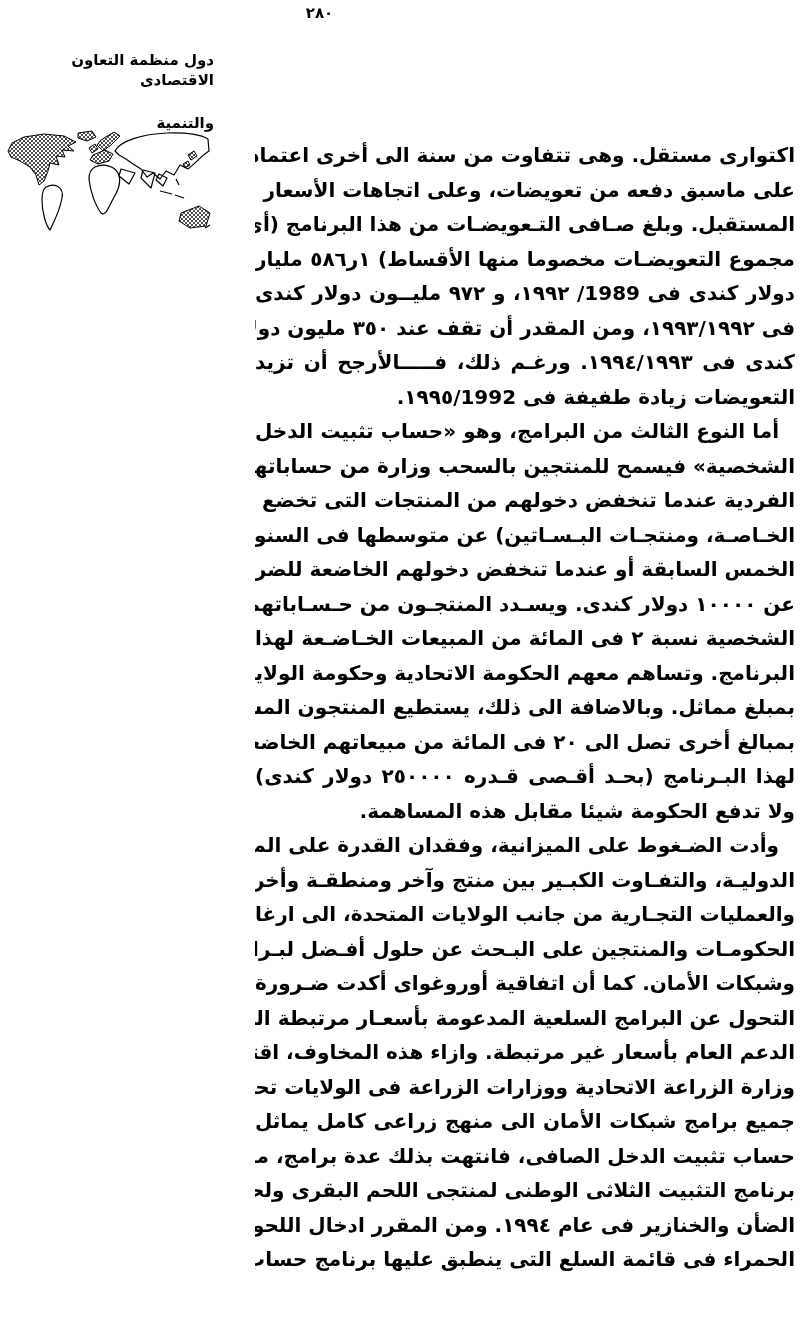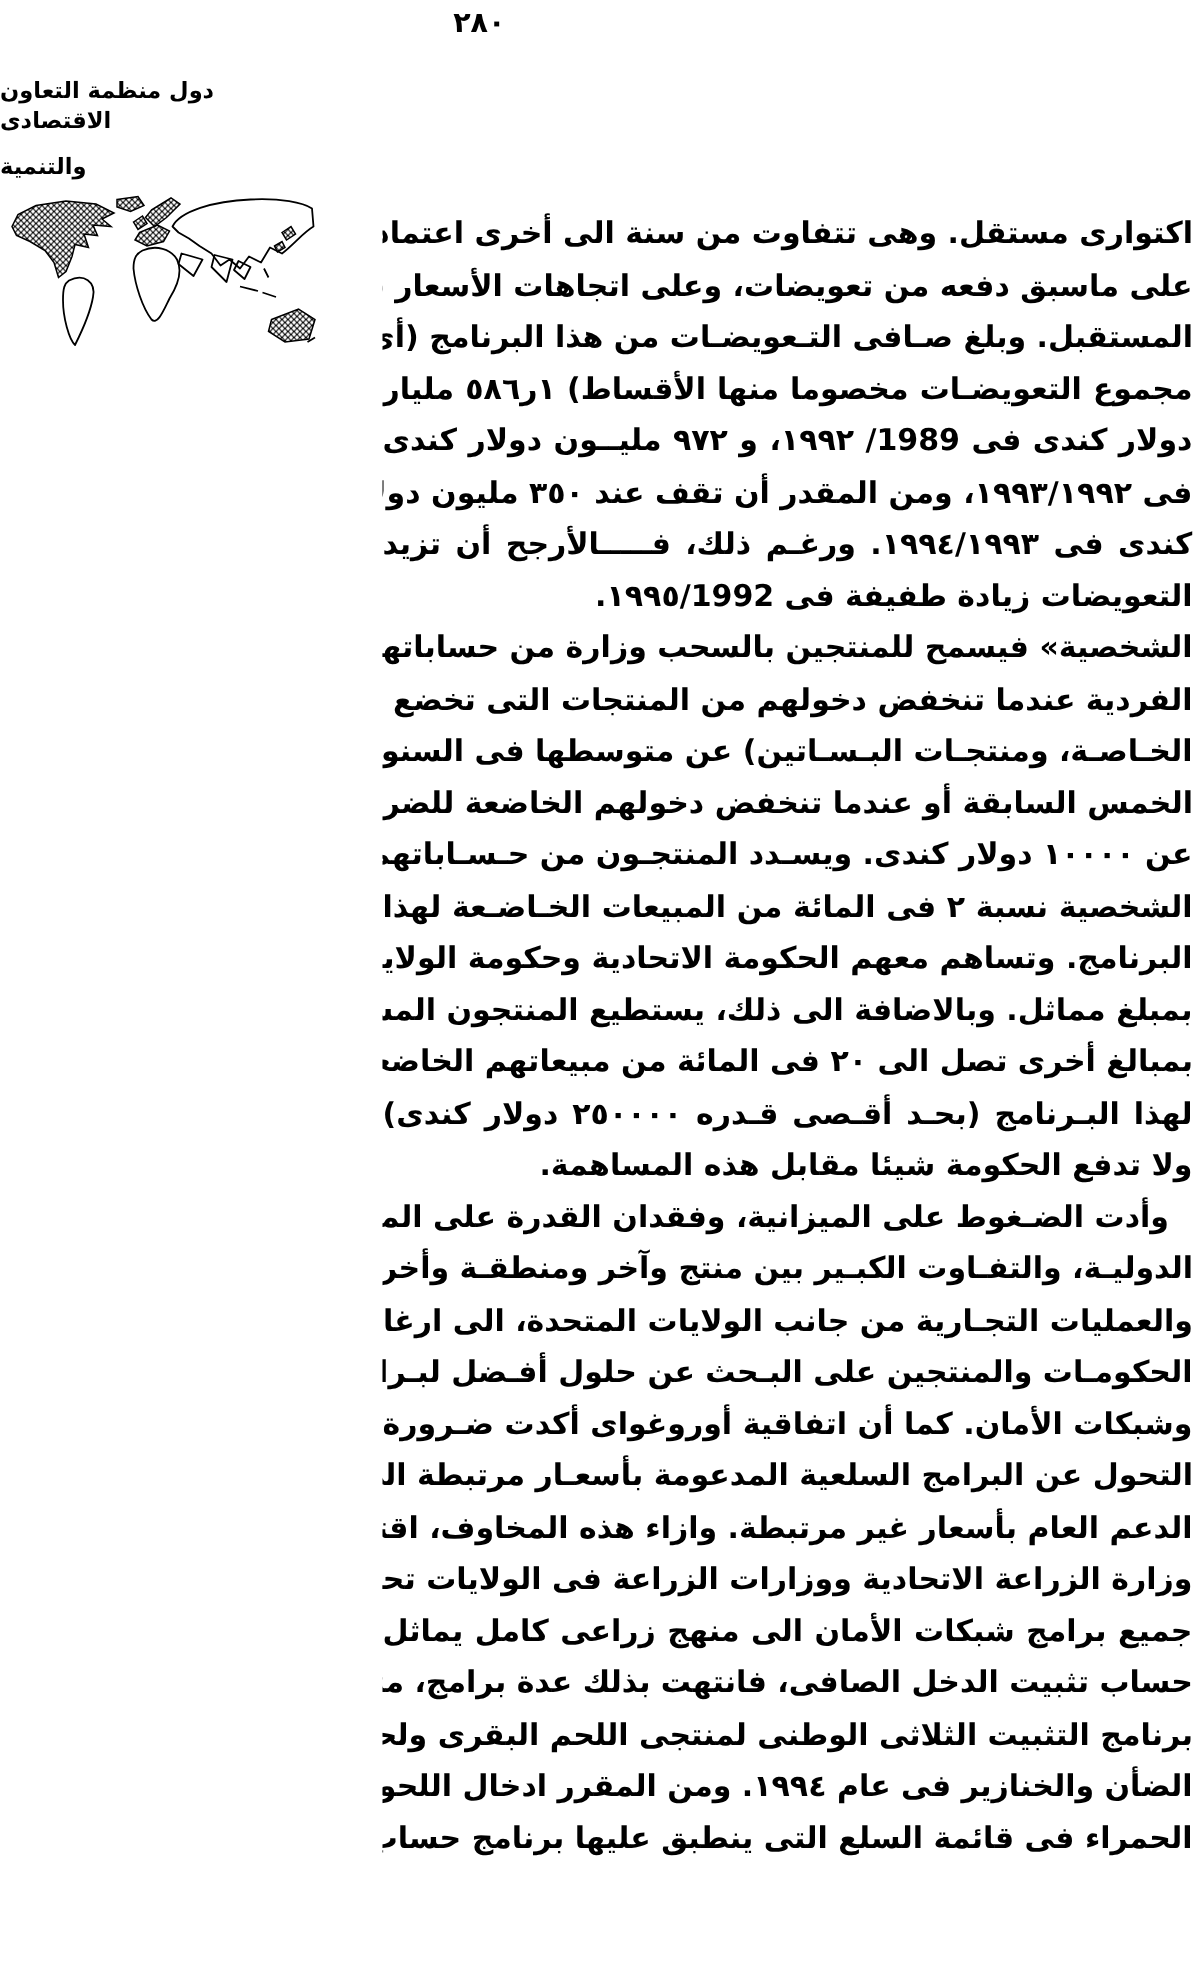--- a/index.html
+++ b/index.html
@@ -2,27 +2,27 @@
 <html lang="ar"><head>
 <meta charset="utf-8">
 <style>
   html,body{margin:0;padding:0;}
   body{
     width:800px;height:1323px;position:relative;background:#ffffff;color:#000;
     font-family:"DejaVu Sans",sans-serif;overflow:hidden;
   }
   .page-number{
     position:absolute;top:4px;left:0;width:639px;text-align:center;
-    font-size:19px;font-weight:bold;letter-spacing:1px;
+    font-size:15px;font-weight:bold;letter-spacing:1px;
   }
   .sidebar{
-    position:absolute;top:50px;left:0;width:214px;text-align:left;
+    position:absolute;top:50px;left:0;width:214px;text-align:right;
     direction:rtl;font-weight:bold;font-size:15px;line-height:20px;
   }
-  .sidebar .cap2{margin-top:11px;}
+  .sidebar .cap2{margin-top:23px;}
   .map-wrap{position:absolute;top:127px;left:2px;width:212px;height:106px;}
   .body-text{
     position:absolute;top:138px;right:5px;width:540px;
     direction:rtl;font-size:20px;font-weight:bold;color:#000;
   }
   .line{
     height:34.5px;line-height:34.5px;white-space:nowrap;overflow:hidden;
     text-align:justify;text-align-last:justify;
   }
   .line.para-end{text-align:right;text-align-last:right;}
@@ -81,20 +81,21 @@
 
 <div class="body-text">
   <div class="line">اكتوارى مستقل. وهى تتفاوت من سنة الى أخرى اعتمادا</div>
   <div class="line">على ماسبق دفعه من تعويضات، وعلى اتجاهات الأسعار فى</div>
   <div class="line">المستقبل. وبلغ صـافى التـعويضـات من هذا البرنامج (أى</div>
   <div class="line">مجموع التعويضـات مخصوما منها الأقساط) ١ر٥٨٦ مليار</div>
   <div class="line">دولار كندى فى 1989/ ١٩٩٢، و ٩٧٢ مليــون دولار كندى</div>
   <div class="line">فى ١٩٩٣/١٩٩٢، ومن المقدر أن تقف عند ٣٥٠ مليون دولار</div>
   <div class="line">كندى فى ١٩٩٤/١٩٩٣. ورغـم ذلك، فـــــالأرجح أن تزيد</div>
   <div class="line para-end">التعويضات زيادة طفيفة فى ١٩٩٥/1992.</div>
+  <div class="line indent">أما النوع الثالث من البرامج، وهو «حساب تثبيت الدخل</div>
   <div class="line">الشخصية» فيسمح للمنتجين بالسحب وزارة من حساباتهم</div>
   <div class="line">الفردية عندما تنخفض دخولهم من المنتجات التى تخضع لهذا</div>
   <div class="line">الخـاصـة، ومنتجـات البـسـاتين) عن متوسطها فى السنوات</div>
   <div class="line">الخمس السابقة أو عندما تنخفض دخولهم الخاضعة للضريبة</div>
   <div class="line">عن ١٠٠٠٠ دولار كندى. ويسـدد المنتجـون من حـسـاباتهم</div>
   <div class="line">الشخصية نسبة ٢ فى المائة من المبيعات الخـاضـعة لهذا</div>
   <div class="line">البرنامج. وتساهم معهم الحكومة الاتحادية وحكومة الولاية</div>
   <div class="line">بمبلغ مماثل. وبالاضافة الى ذلك، يستطيع المنتجون المساهمة</div>
   <div class="line">بمبالغ أخرى تصل الى ٢٠ فى المائة من مبيعاتهم الخاضعة</div>
   <div class="line">لهذا البـرنامج (بحـد أقـصى قـدره ٢٥٠٠٠٠ دولار كندى)</div>

